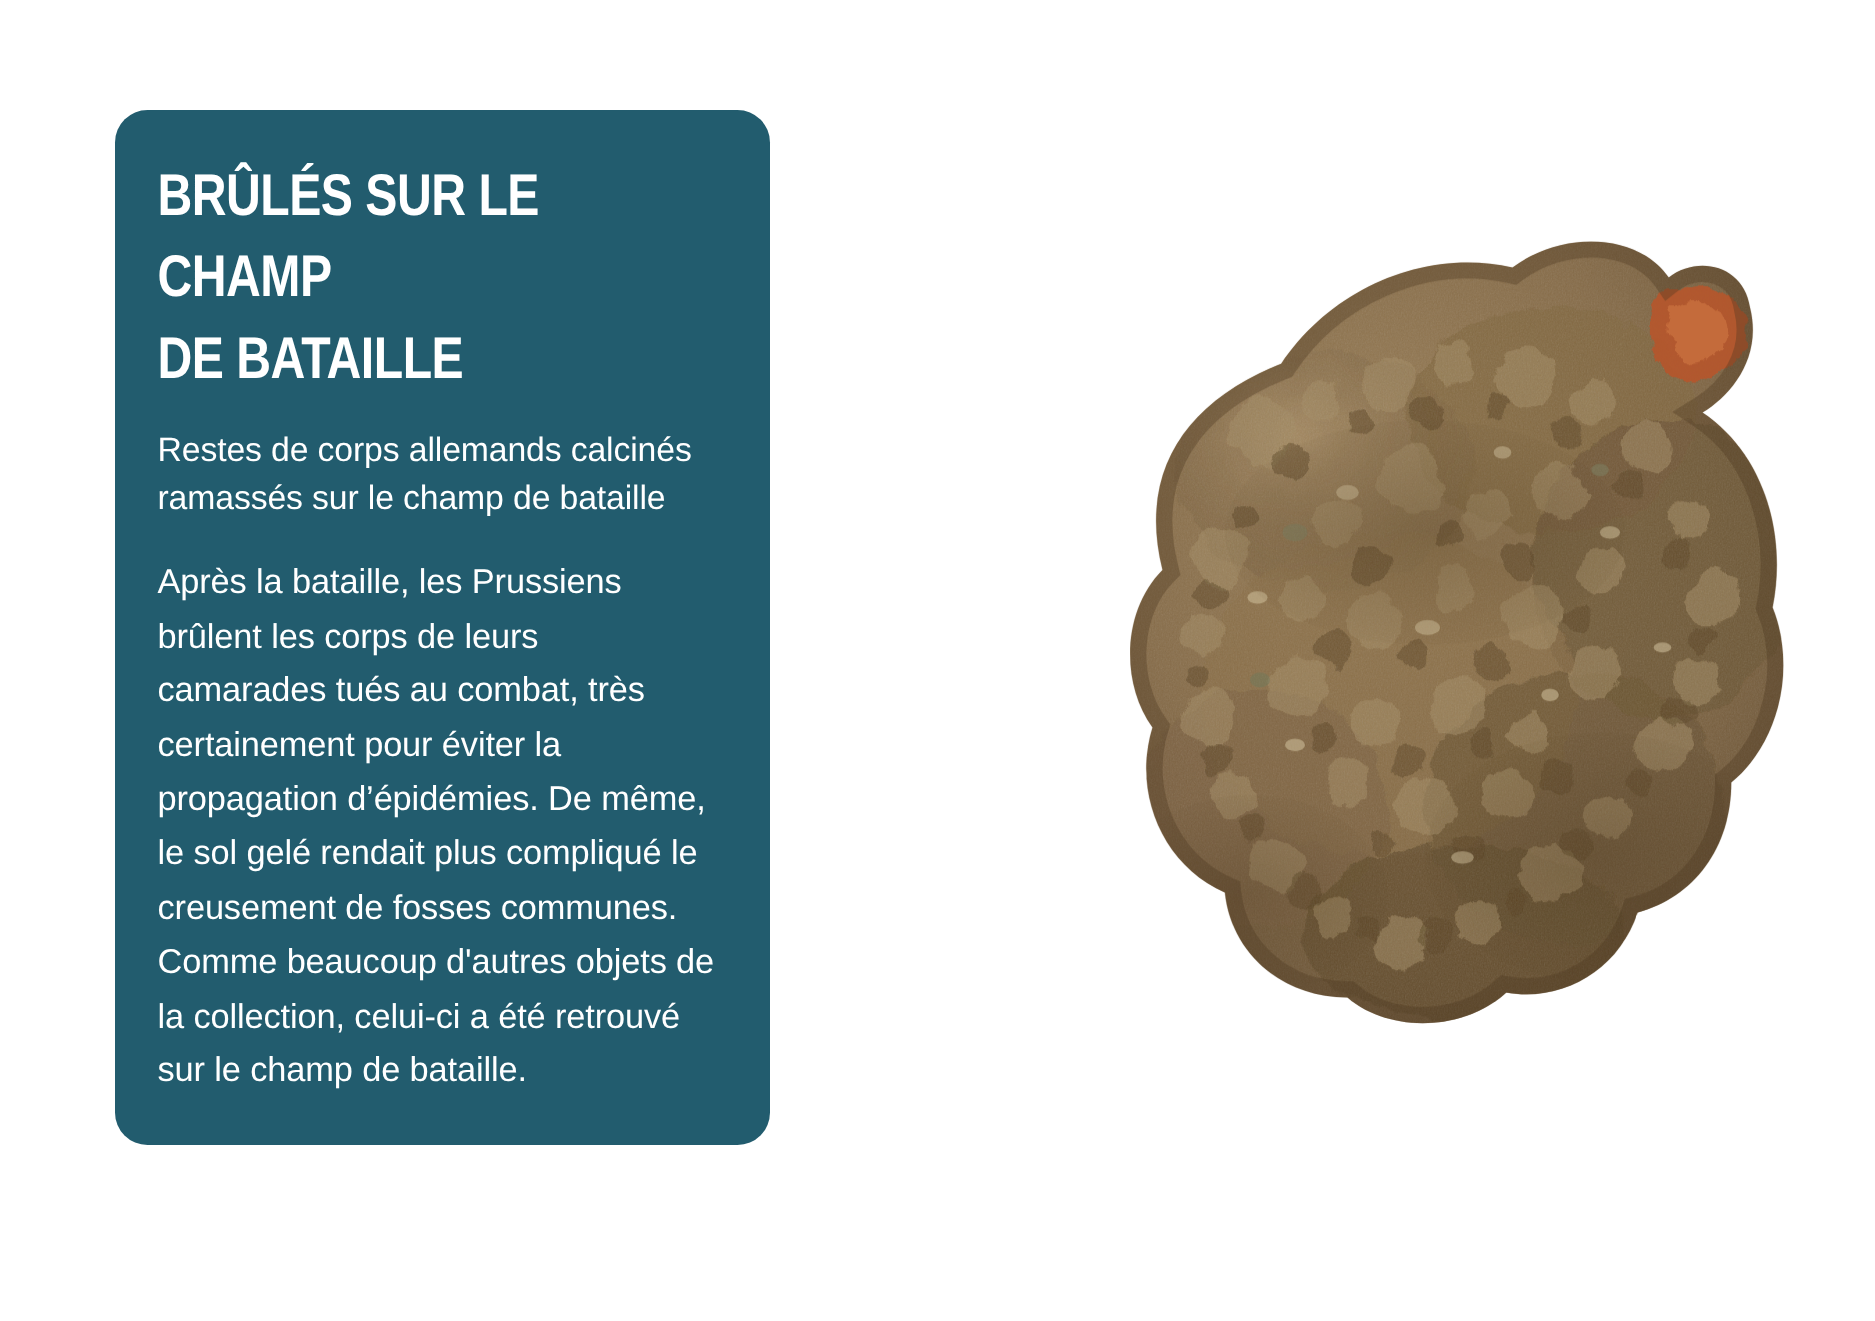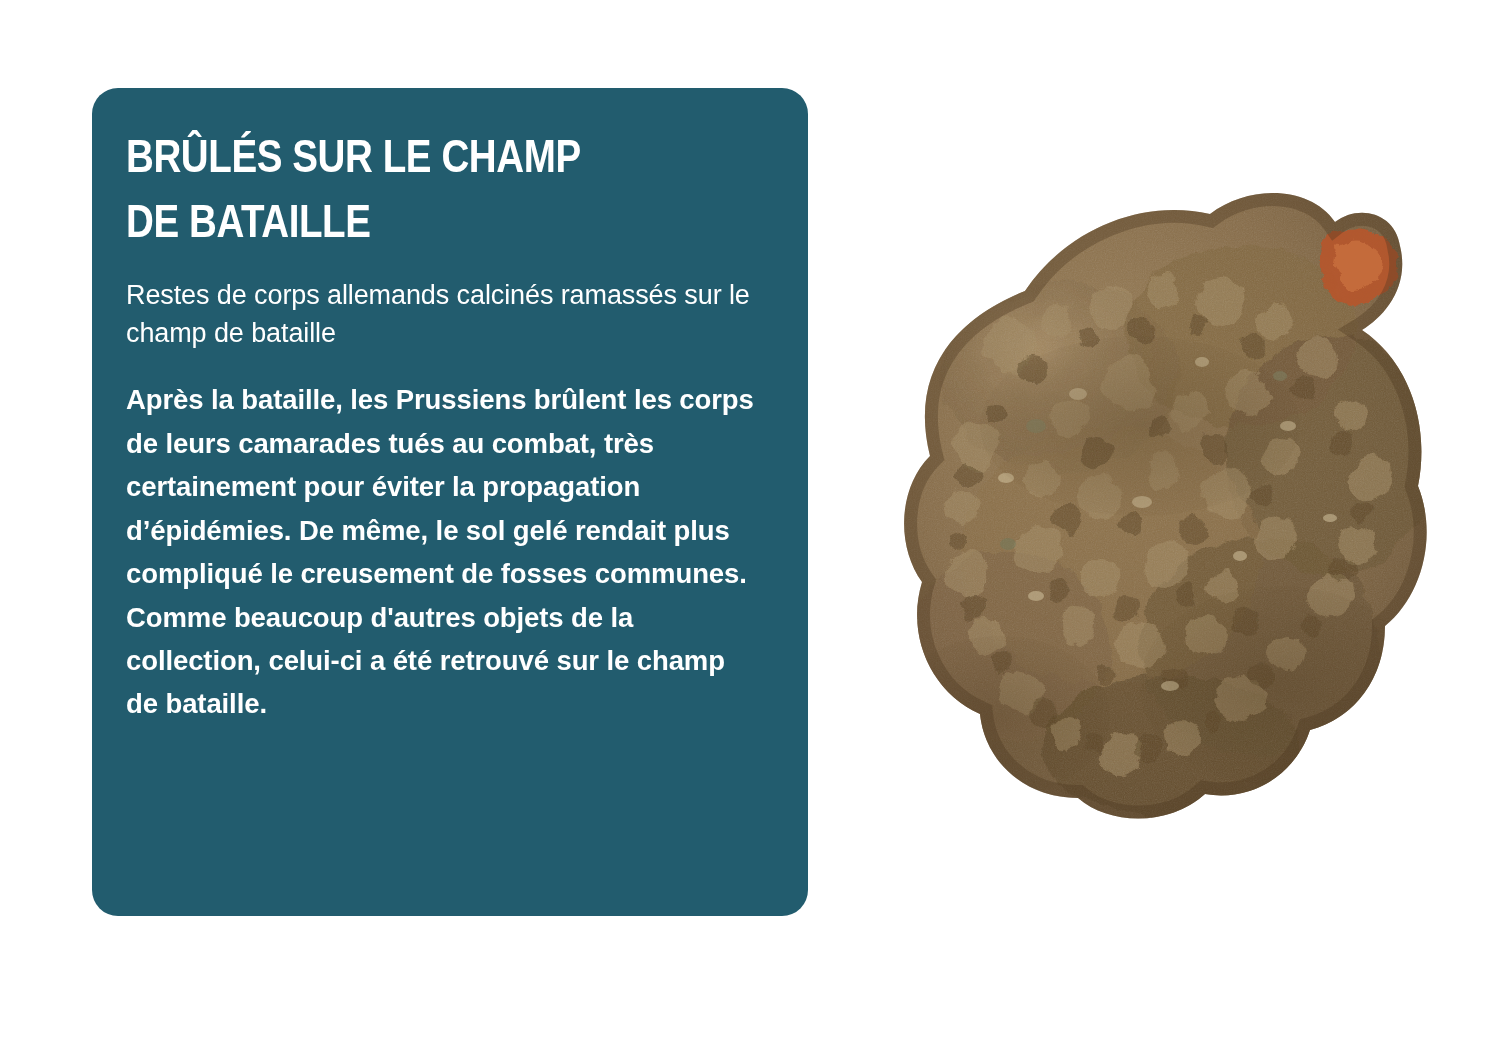--- a/index.html
+++ b/index.html
@@ -13,21 +13,21 @@
     position: relative;
     overflow: hidden;
     font-family: "Liberation Sans", sans-serif;
   }
 
   
   #info-panel {
     position: absolute;
     left: 92px;
     top: 88px;
-    width: 716px;
+    width: 524px;
     height: 828px;
     background: #225c6e;
     border-radius: 26px;
     box-sizing: border-box;
     padding: 36px 44px 30px 34px;
   }
 
   #panel-title {
     color: #ffffff;
     font-family: "Liberation Sans", sans-serif;
@@ -47,21 +47,21 @@
     font-size: 27px;
     font-weight: normal;
     line-height: 1.42;
     margin: 22px 0 26px 0;
     letter-spacing: -0.1px;
   }
 
   #panel-body {
     color: #ffffff;
     font-size: 27.5px;
-    font-weight: bold;
+    font-weight: normal;
     line-height: 1.58;
     margin: 0;
     letter-spacing: -0.1px;
   }
 
   
   #artifact-figure {
     position: absolute;
     left: 770px;
     top: 110px;

